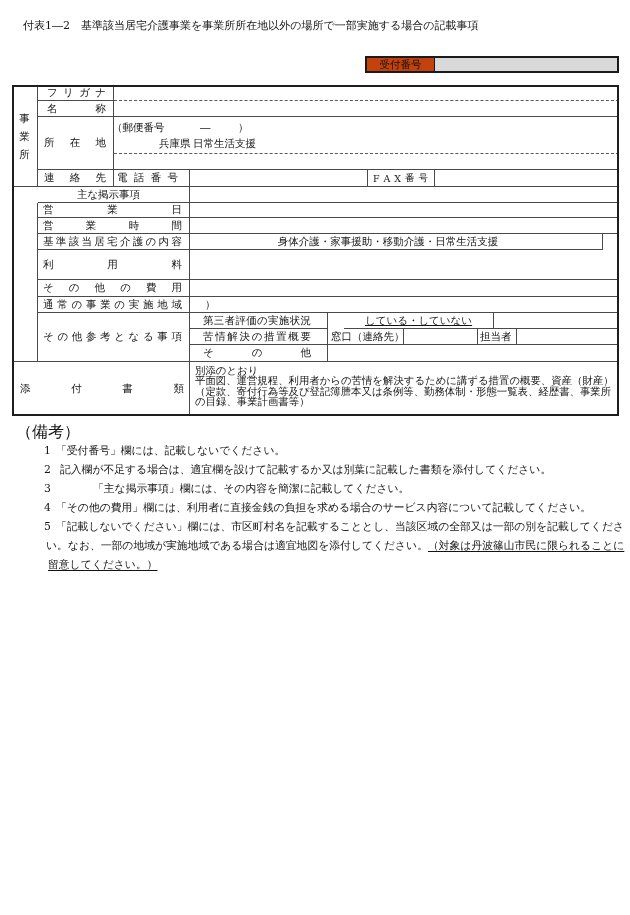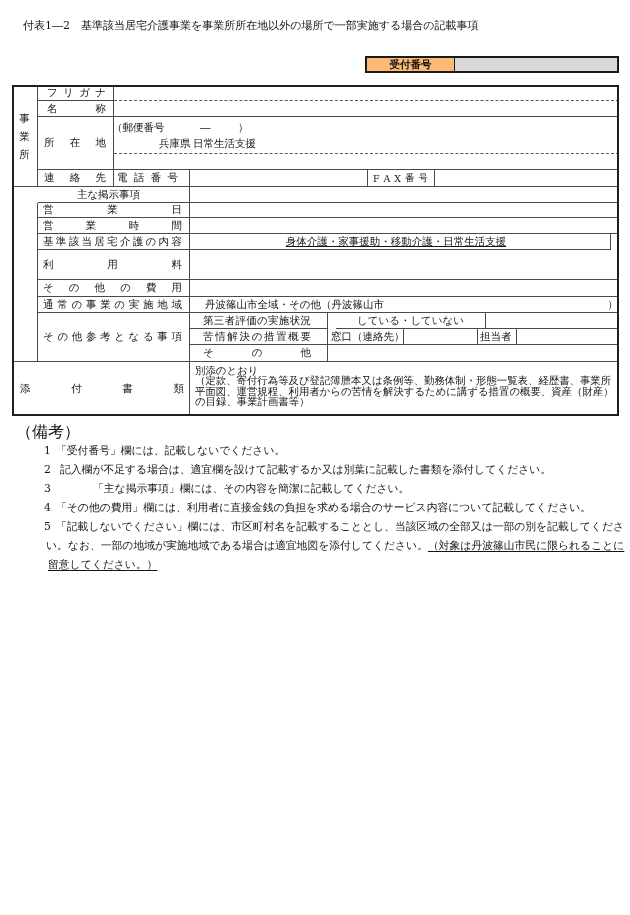--- a/index.html
+++ b/index.html
@@ -13,24 +13,23 @@
   }
   .abs { position: absolute; white-space: nowrap; }
   .title { left: 23px; top: 19px; font-size: 11px; line-height: 14px; }
 
   
   .reception {
     position: absolute; left: 365px; top: 56px; width: 254px; height: 17px;
     box-sizing: border-box; border: 2px solid #1a1a1a; display: flex;
   }
   .reception .rlabel {
-    width: 88px; box-sizing: border-box; border-right: 1.5px solid #1a1a1a;
+    width: 68px; box-sizing: border-box; border-right: 1.5px solid #1a1a1a;
     font-size: 10.5px; display: flex; align-items: center; justify-content: center;
-    background: #fdba74;
-    font-weight: bold;
+    background: #c2410c;
   }
   .reception .rvalue { flex: 1; background: #d9d9d9; }
 
   
   .tbl { position: absolute; left: 12px; top: 85px; width: 607px; height: 331px; }
   .frame {
     position: absolute; left: 0; top: 0; width: 607px; height: 331px;
     box-sizing: border-box; border: 2px solid #1e1e1e; pointer-events: none; z-index: 5;
   }
   .cell {
@@ -157,21 +156,21 @@
       <span>該</span>
       <span>当</span>
       <span>居</span>
       <span>宅</span>
       <span>介</span>
       <span>護</span>
       <span>の</span>
       <span>内</span>
       <span>容</span>
     </div>
-  <div class="cell center" style="left:170px;top:149px;width:429px;height:16px;text-decoration:underline;">身体介護・家事援助・移動介護・日常生活支援</div>
+  <div class="cell center" style="left:162px;top:149px;width:429px;height:16px;">身体介護・家事援助・移動介護・日常生活支援</div>
 
   <div class="cell dist" style="left:26px;top:165px;width:152px;height:30px;padding:0 7px 0 5px;">
       <span>利</span>
       <span>用</span>
       <span>料</span>
     </div>
   <div class="cell" style="left:178px;top:165px;width:429px;height:30px;"></div>
 
   <div class="cell dist" style="left:26px;top:195px;width:152px;height:17px;padding:0 7px 0 5px;">
       <span>そ</span>
@@ -189,21 +188,20 @@
       <span>の</span>
       <span>事</span>
       <span>業</span>
       <span>の</span>
       <span>実</span>
       <span>施</span>
       <span>地</span>
       <span>域</span>
     </div>
   <div class="cell dist" style="left:178px;top:212px;width:429px;height:16px;padding:0 0 0 15px;">
-    <span>丹波篠山市全域・その他（丹波篠山市</span>
     <span>）</span>
   </div>
 
   <div class="cell dist" style="left:26px;top:228px;width:152px;height:49px;padding:0 7px 0 5px;">
       <span>そ</span>
       <span>の</span>
       <span>他</span>
       <span>参</span>
       <span>考</span>
       <span>と</span>
@@ -218,21 +216,21 @@
       <span>三</span>
       <span>者</span>
       <span>評</span>
       <span>価</span>
       <span>の</span>
       <span>実</span>
       <span>施</span>
       <span>状</span>
       <span>況</span>
     </div>
-  <div class="cell center" style="left:324px;top:228px;width:150px;height:16px;">している・していない</div>
+  <div class="cell center" style="left:332px;top:228px;width:150px;height:16px;text-decoration:underline;">している・していない</div>
   <div class="cell" style="left:466px;top:228px;width:141px;height:16px;"></div>
 
   <div class="cell dist" style="left:178px;top:244px;width:138px;height:16px;padding:0 16px 0 13px;">
       <span>苦</span>
       <span>情</span>
       <span>解</span>
       <span>決</span>
       <span>の</span>
       <span>措</span>
       <span>置</span>
@@ -252,22 +250,22 @@
   <div class="cell" style="left:316px;top:260px;width:291px;height:17px;"></div>
 
   <div class="cell dist" style="left:0;top:277px;width:178px;height:54px;padding:0 5px 0 8px;">
       <span>添</span>
       <span>付</span>
       <span>書</span>
       <span>類</span>
     </div>
   <div class="cell attach-text" style="left:178px;top:277px;width:429px;height:54px;">
     <div>別添のとおり</div>
+    <div>平面図、運営規程、利用者からの苦情を解決するために講ずる措置の概要、資産（財産）</div>
     <div>（定款、寄付行為等及び登記簿謄本又は条例等、勤務体制・形態一覧表、経歴書、事業所</div>
-    <div>平面図、運営規程、利用者からの苦情を解決するために講ずる措置の概要、資産（財産）</div>
     <div>の目録、事業計画書等）</div>
   </div>
 </div>
 
 <div class="abs remarks" style="left:16px;top:425px;">（備考）</div>
 
 <div>
   <span class="rnum" style="left:44px;top:444px;">1</span>
   <span class="rtext" style="left:56px;top:444px;">「受付番号」欄には、記載しないでください。</span>
 </div>

